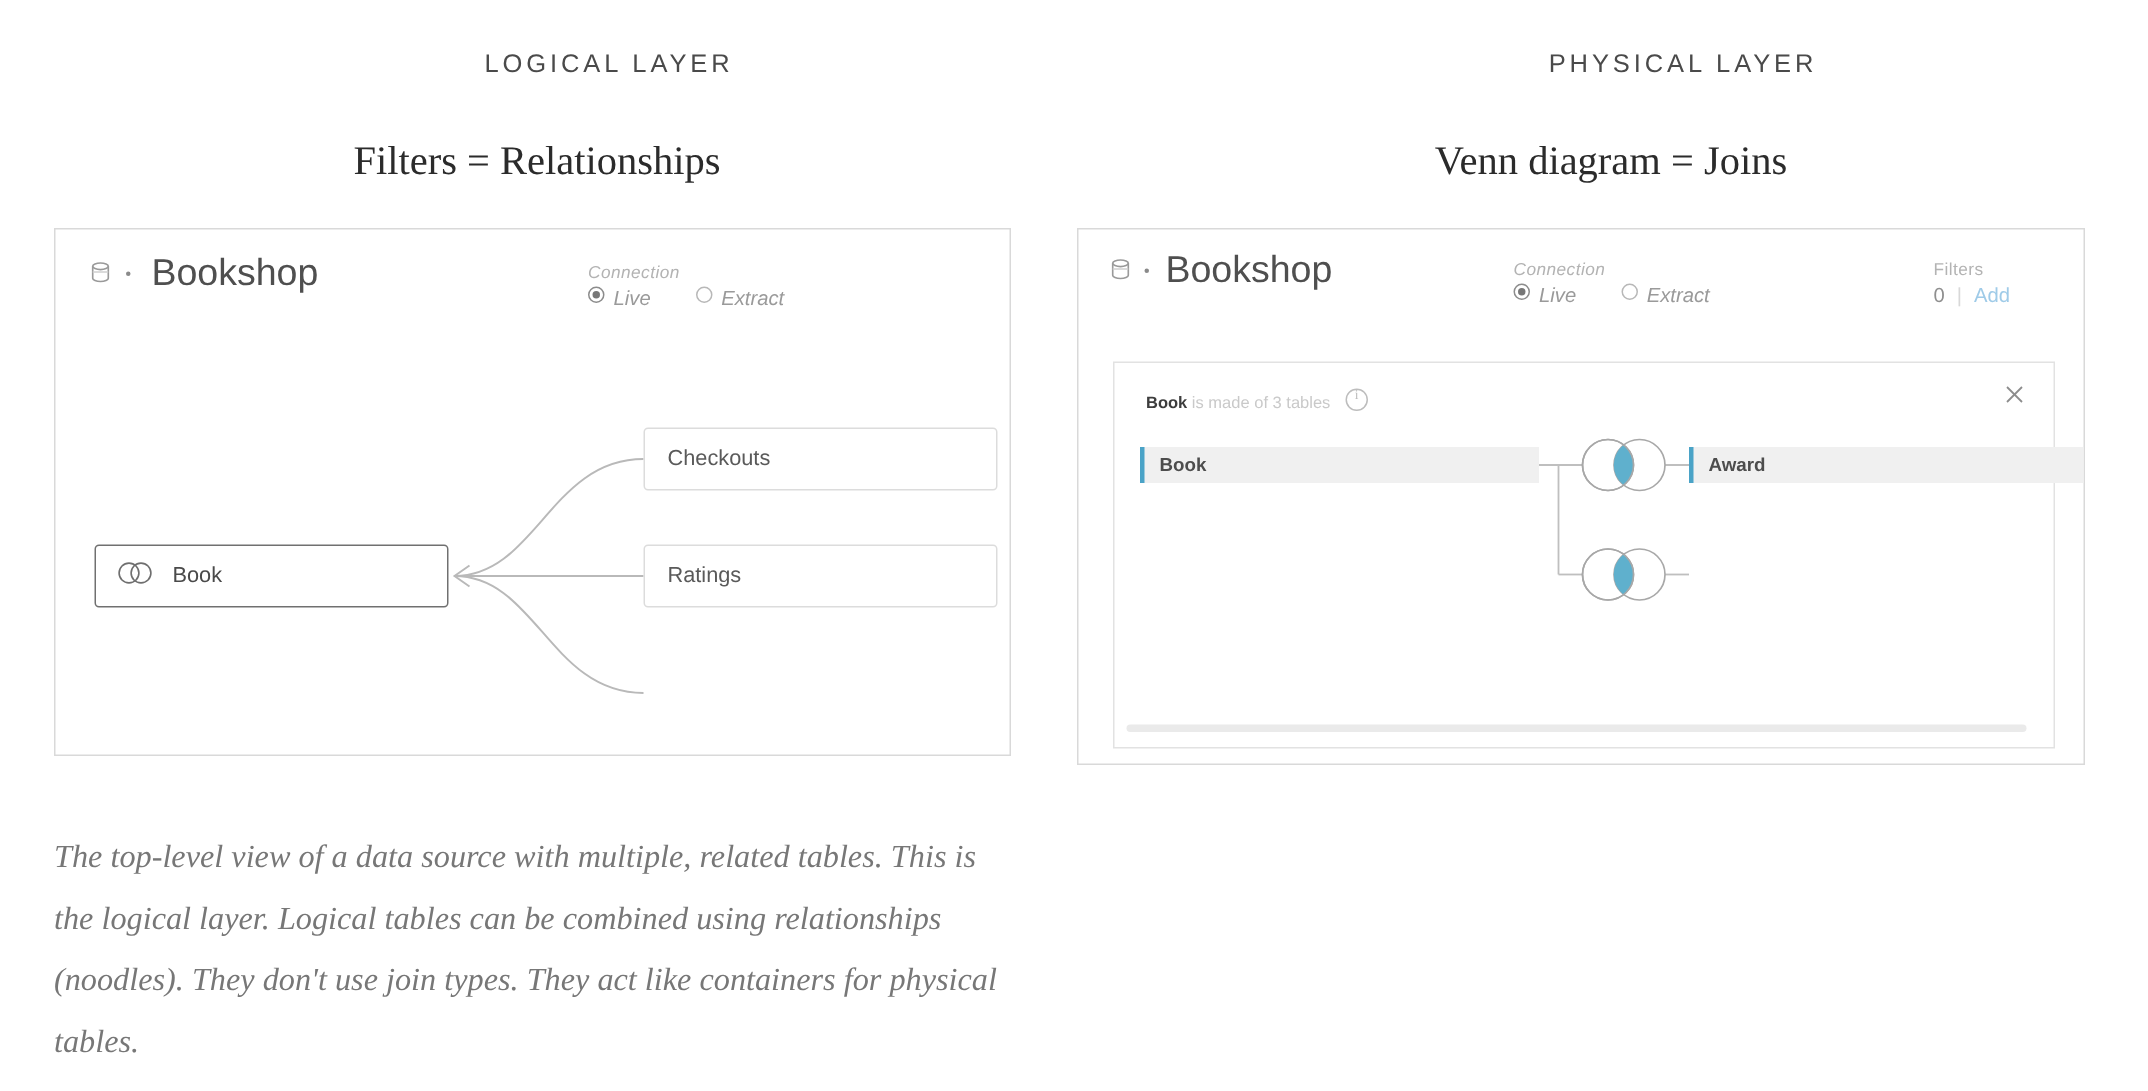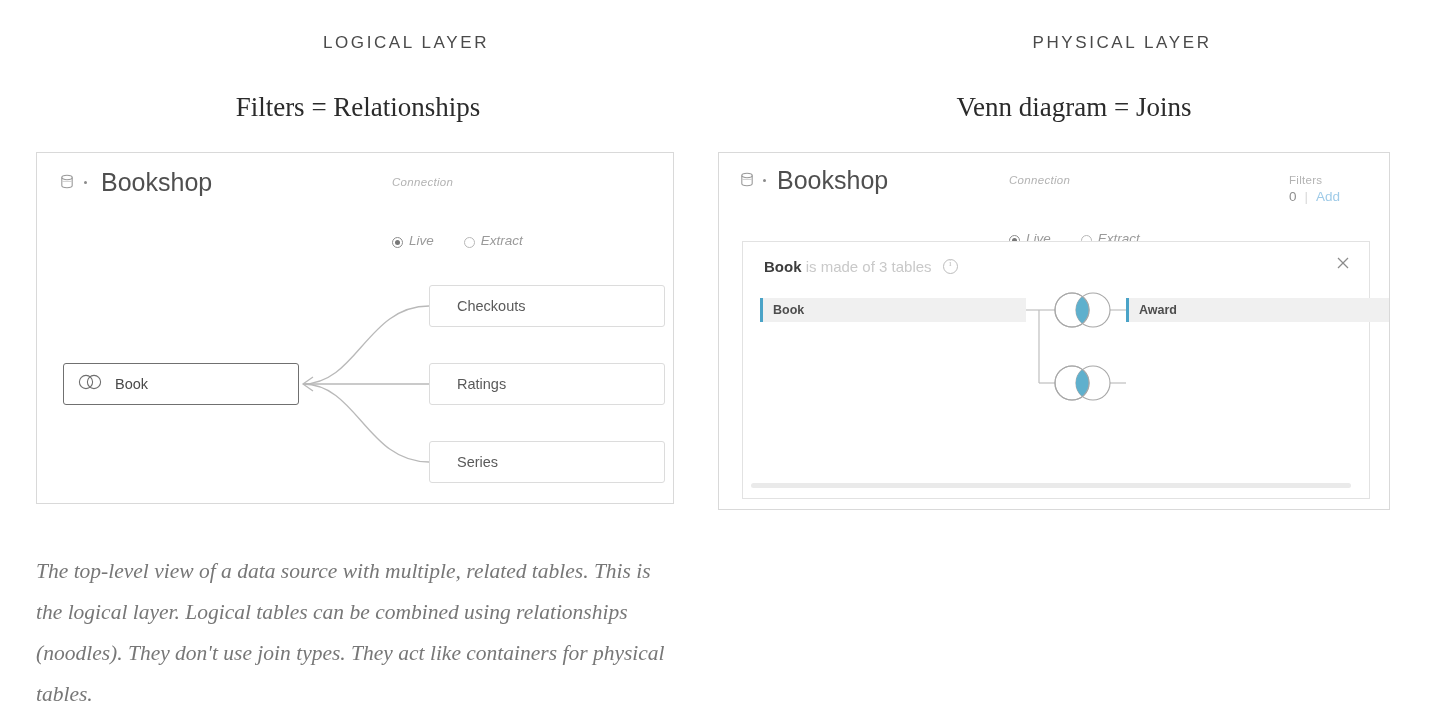--- a/index.html
+++ b/index.html
@@ -37,21 +37,21 @@
   .db-icon{position:absolute;left:22px;top:20px;width:18px;height:18px;}
   .db-dot{position:absolute;width:3px;height:3px;border-radius:50%;background:#8a8a8a;}
   .ds-title{
     position:absolute;font-size:25px;color:#4f4f4f;font-weight:400;
     font-family:"Liberation Sans", sans-serif;white-space:nowrap;
   }
 
   .conn-block{position:absolute;font-style:italic;}
   .conn-label{font-size:11.5px;color:#b3b3b3;letter-spacing:.3px;margin-bottom:3px;}
   .radio-row{display:flex;align-items:center;}
-  .radio{display:flex;align-items:flex-end;margin-right:30px;margin-top:42px;}
+  .radio{display:flex;align-items:flex-start;margin-right:30px;}
   .rb{
     width:11px;height:11px;border-radius:50%;border:1px solid #b8b8b8;
     box-sizing:border-box;margin-right:6px;background:#fff;position:relative;
   }
   .rb.on{border-color:#8c8c8c;}
   .rb.on::after{
     content:"";position:absolute;left:2px;top:2px;width:5px;height:5px;
     border-radius:50%;background:#777;
   }
   .rb-label{font-size:13.5px;color:#9a9a9a;}
@@ -72,31 +72,31 @@
   .lt-main{
     left:26px;top:138px;width:236px;height:42px;
     border:1.5px solid #707070;border-radius:3px;
   }
   .lt-main .venn{margin-left:13px;}
   .lt-main .lt-text{margin-left:12px;font-size:14.5px;color:#4a4a4a;}
   .lt-rel{
     left:392px;width:236px;height:42px;
     border:1px solid #dcdcdc;border-radius:3px;
   }
-  .lt-rel .lt-text{margin-left:27px;font-size:14.5px;color:#5a5a5a;}
+  .lt-rel .lt-text{margin-left:15px;font-size:14.5px;color:#5a5a5a;}
   .lt-rel-0{top:60px;}
   .lt-rel-1{top:138px;}
   .lt-rel-2{top:216px;}
 
   
   .phys-card{
     position:absolute;left:23px;top:88px;width:628px;height:258px;
     border:1px solid #e2e2e2;background:#fff;box-sizing:border-box;
   }
-  .phys-title{position:absolute;left:21px;top:15px;font-size:15px;white-space:nowrap;}
+  .phys-title{position:absolute;left:21px;top:15px;font-size:11px;white-space:nowrap;}
   .phys-title .b{color:#3d3d3d;font-weight:bold;}
   .phys-title .dim{color:#c9c9c9;font-weight:400;}
   .info-icon{
     display:inline-block;width:13px;height:13px;border-radius:50%;
     border:1px solid #bdbdbd;position:relative;top:2px;margin-left:7px;
   }
   .info-icon::after{
     content:"i";position:absolute;left:0;right:0;top:-2px;text-align:center;
     font-size:9px;color:#bdbdbd;font-family:"Liberation Serif",serif;
   }
@@ -181,23 +181,20 @@
           </svg>
         </span>
         <span class="lt-text">Book</span>
       </div>
 
       <div class="lt-node lt-rel lt-rel-0">
         <span class="lt-text">Checkouts</span>
       </div>
       <div class="lt-node lt-rel lt-rel-1">
         <span class="lt-text">Ratings</span>
-      </div>
-      <div class="lt-node lt-rel lt-rel-2">
-        <span class="lt-text">Series</span>
       </div>
     </div>
   </div>
 
   <div class="caption caption-left">The top-level view of a data source with multiple, related tables. This is the logical layer. Logical tables can be combined using relationships (noodles). They don't use join types. They act like containers for physical tables.</div>
 </div>
 
 <div class="col col-right">
 
   <div class="eyebrow">PHYSICAL LAYER</div>

